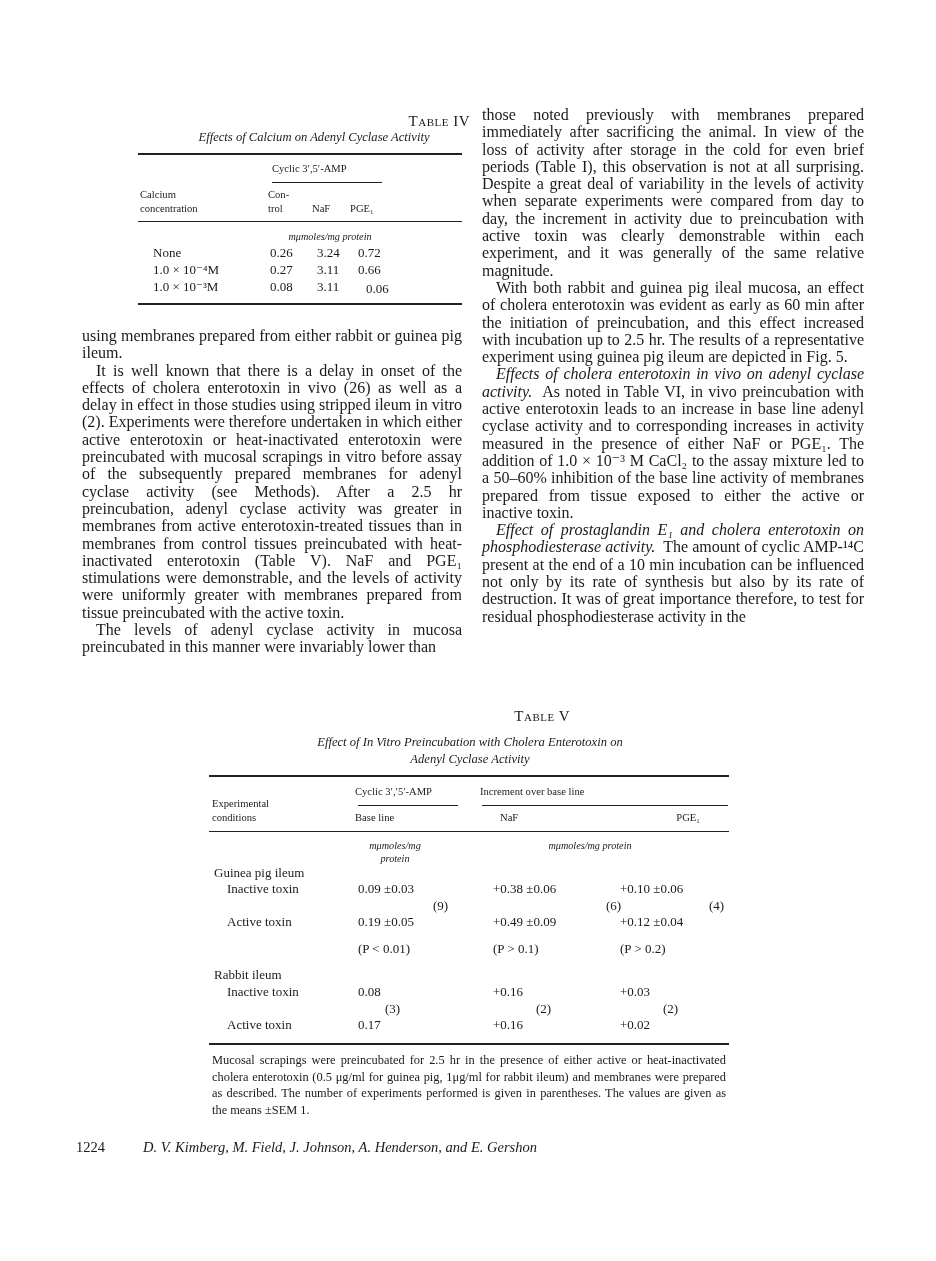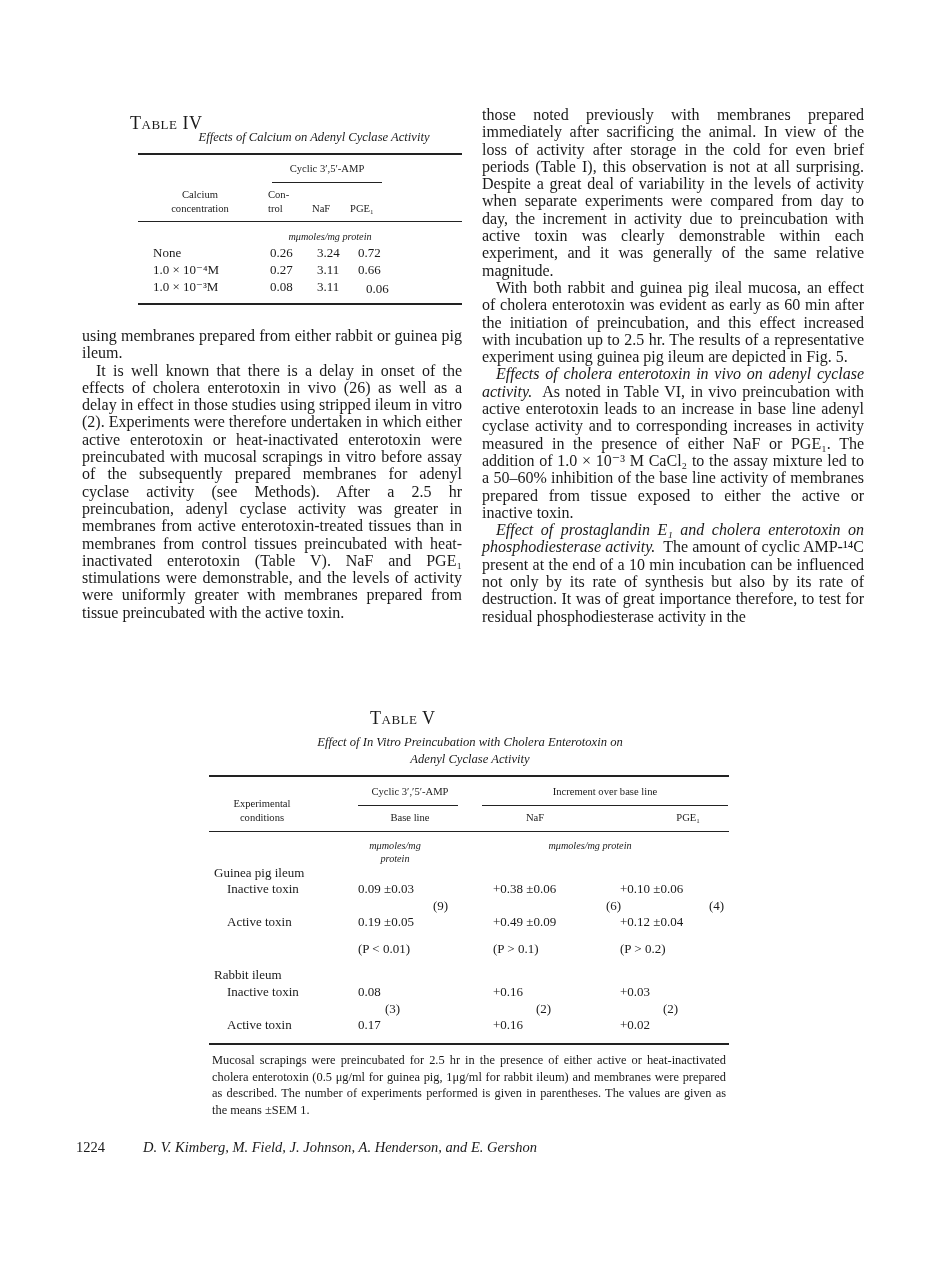--- a/index.html
+++ b/index.html
@@ -10,28 +10,28 @@
     }
     .abs { position: absolute; }
     .col-text {
       font-size: 16px; line-height: 17.3px; text-align: justify;
     }
     .col-text p { margin: 0; }
     .col-text p.indent { text-indent: 14px; }
     .col-text p.cont { text-indent: 0; }
     .ital { font-style: italic; }
     .table-label {
-      text-align: left; font-size: 18px; font-variant: small-caps; letter-spacing: 0.5px;
+      text-align: right; font-size: 15px; font-variant: small-caps; letter-spacing: 0.5px;
     }
     .table-caption {
       text-align: center; font-size: 12.6px; font-style: italic; line-height: 17px;
     }
     .rule { position: absolute; background: #222; }
     .cell { position: absolute; white-space: nowrap; }
-    .hdr { font-size: 10.6px; text-align: center; line-height: 14px; }
+    .hdr { font-size: 10.6px; text-align: left; line-height: 14px; }
     .unit { font-size: 10.2px; font-style: italic; text-align: center; line-height: 13px; }
     .num { font-size: 13px; }
     .footnote { font-size: 12.4px; line-height: 16.6px; text-align: justify; }
     .footer { font-size: 14.5px; }
     .footer .authors { font-style: italic; }
   </style>
 </head>
 <body>
 
 <div class="abs table-label" style="left:130px; top:113px; width:340px;">Table IV</div>
@@ -68,20 +68,21 @@
   <div class="cell num" style="left:153px; top:279px;">1.0 × 10⁻³M</div>
   <div class="cell num" style="left:270px; top:279px;">0.08</div>
   <div class="cell num" style="left:317px; top:279px;">3.11</div>
   <div class="cell num" style="left:358px; top:281px;margin-left:8px;">0.06</div>
 </div>
 <div class="rule" style="left:138px; top:303px; width:324px; height:1.5px;"></div>
 
 <div class="abs col-text" style="left:82px; top:327px; width:380px;">
   <p class="cont">using membranes prepared from either rabbit or guinea pig ileum.</p>
   <p class="indent">It is well known that there is a delay in onset of the effects of cholera enterotoxin in vivo (26) as well as a delay in effect in those studies using stripped ileum in vitro (2). Experiments were therefore undertaken in which either active enterotoxin or heat-inactivated enterotoxin were preincubated with mucosal scrapings in vitro before assay of the subsequently prepared membranes for adenyl cyclase activity (see Methods). After a 2.5 hr preincubation, adenyl cyclase activity was greater in membranes from active enterotoxin-treated tissues than in membranes from control tissues preincubated with heat-inactivated enterotoxin (Table V). NaF and PGE₁ stimulations were demonstrable, and the levels of activity were uniformly greater with membranes prepared from tissue preincubated with the active toxin.</p>
+  <p class="indent">The levels of adenyl cyclase activity in mucosa preincubated in this manner were invariably lower than</p>
 </div>
 
 <div class="abs col-text" style="left:482px; top:106px; width:382px;">
   <p class="cont">those noted previously with membranes prepared immediately after sacrificing the animal. In view of the loss of activity after storage in the cold for even brief periods (Table I), this observation is not at all surprising. Despite a great deal of variability in the levels of activity when separate experiments were compared from day to day, the increment in activity due to preincubation with active toxin was clearly demonstrable within each experiment, and it was generally of the same relative magnitude.</p>
   <p class="indent">With both rabbit and guinea pig ileal mucosa, an effect of cholera enterotoxin was evident as early as 60 min after the initiation of preincubation, and this effect increased with incubation up to 2.5 hr. The results of a representative experiment using guinea pig ileum are depicted in Fig. 5.</p>
   <p class="indent"><span class="ital">Effects of cholera enterotoxin in vivo on adenyl cyclase activity.</span>&nbsp; <span>As noted in Table VI, in vivo preincubation with active enterotoxin leads to an increase in base line adenyl cyclase activity and to corresponding increases in activity measured in the presence of either NaF or PGE₁. The addition of 1.0 × 10⁻³ M CaCl₂ to the assay mixture led to a 50–60% inhibition of the base line activity of membranes prepared from tissue exposed to either the active or inactive toxin.</span></p>
   <p class="indent"><span class="ital">Effect of prostaglandin E₁ and cholera enterotoxin on phosphodiesterase activity.</span>&nbsp; <span>The amount of cyclic AMP-¹⁴C present at the end of a 10 min incubation can be influenced not only by its rate of synthesis but also by its rate of destruction. It was of great importance therefore, to test for residual phosphodiesterase activity in the</span></p>
 </div>
 
 <div class="abs table-label" style="left:370px; top:708px; width:200px;">Table V</div>

